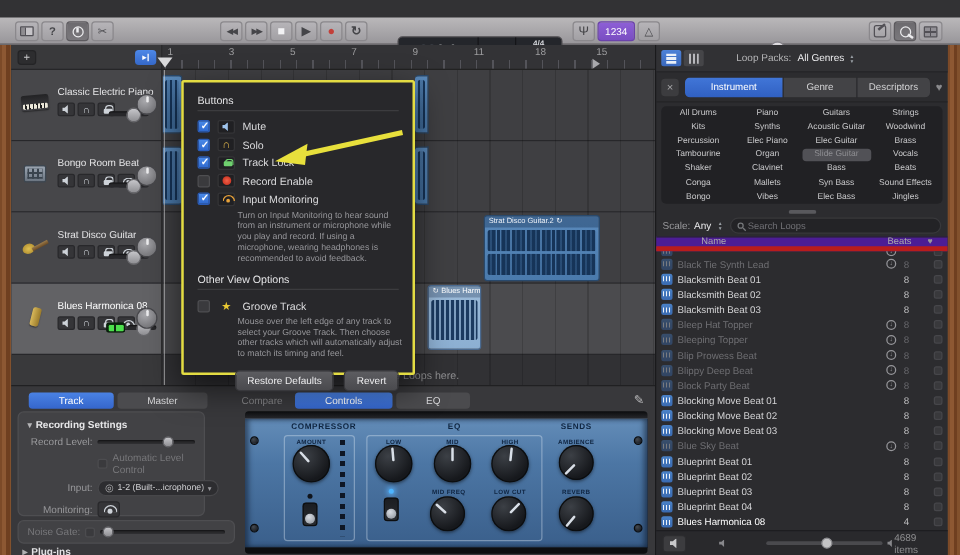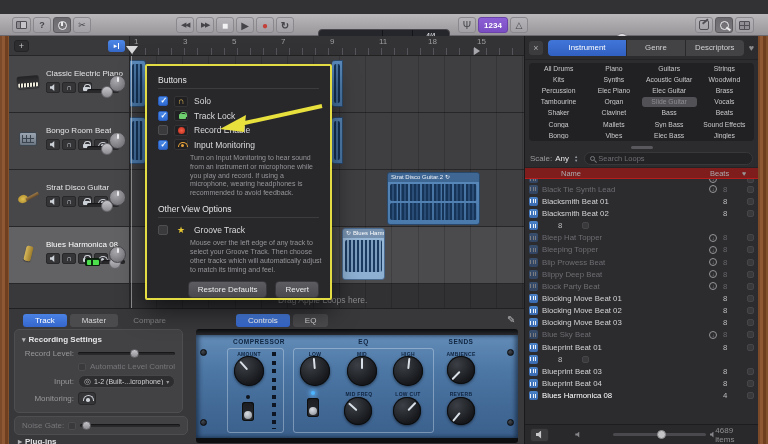--- a/index.html
+++ b/index.html
@@ -24,21 +24,21 @@
 .g-knob-ic::after{content:"";position:absolute;left:50%;top:0;width:1.5px;height:4px;margin-left:-.75px;background:currentColor}
 .g-scis::before{content:"\2702";font-size:9px}
 .g-rew::before{content:"\25C0\25C0";font-size:7px;letter-spacing:-1.5px}
 .g-fwd::before{content:"\25B6\25B6";font-size:7px;letter-spacing:-1.5px}
 .g-stop::before{content:"\25A0";font-size:10px;color:#f2f2f4}
 .g-play::before{content:"\25B6";font-size:10px}
 .g-rec::before{content:"\25CF";font-size:10px;color:#c3403a}
 .g-cycle::before{content:"\21BB";font-size:10px;font-weight:bold}
 .g-tuner::before{content:"\03A8";font-size:10px}
 .g-metr::before{content:"\25B3";font-size:9px}
-.count-btn{background:linear-gradient(#8d5fd6,#7a4ec2)!important;border-color:#6a42aa!important;color:#fff!important;font-size:8px;font-weight:bold;min-width:30px}
+.count-btn{background:linear-gradient(#8d5fd6,#7a4ec2)!important;border-color:#6a42aa!important;color:#fff!important;font-size:8px;font-weight:normal;min-width:30px}
 .g-note{width:10px;height:10px;border:1px solid #525056;border-radius:2px;position:relative}
 .g-note::after{content:"";position:absolute;left:2px;top:2px;width:7px;height:1.5px;background:#525056;transform:rotate(-40deg);transform-origin:0 0}
 .g-loopbr{width:9px;height:9px;border:1.5px solid currentColor;border-radius:50%;position:relative}
 .g-loopbr::after{content:"";position:absolute;right:-3px;bottom:-1px;width:5px;height:1.5px;background:currentColor;transform:rotate(35deg)}
 .g-media{width:11px;height:9px;border:1px solid #525056;border-radius:1px;background-color:#929096;background-image:linear-gradient(90deg,transparent 0 4px,#525056 4px 5px,transparent 5px),linear-gradient(0deg,transparent 0 3px,#525056 3px 4px,transparent 4px)}
 
 .lcd{position:absolute;left:318px;top:15px;width:132px;height:20px;background:#24262b;border-radius:4px;border:1px solid #4a484c;display:flex;color:#eceef0;cursor:default}
 .lcd-pos{flex:1.35;position:relative;text-align:center;padding-top:1px}
 .lcd-ghost{color:#484d55;font-size:12px;font-weight:bold}
 .lcd-val{color:#eceef0;font-size:12px;font-weight:bold}
@@ -139,26 +139,26 @@
 .pp-desc{color:#96969a;font-size:7px;line-height:1.25;margin:2px 0 6px 32px;width:132px}
 .pp-star{color:#e8c832;font-size:9px;width:14px;text-align:center;flex:none}
 .pp-btns{display:flex;justify-content:flex-end;gap:8px;margin-top:7px}
 .pp-btn{background:linear-gradient(#5d5d61,#4a4a4e);border:1px solid #38383c;border-radius:4px;color:#ececee;font-size:8px;padding:3px 9px}
 .anno-arrow{position:absolute;left:208px;top:98px;width:130px;height:44px;z-index:31;pointer-events:none}
 
 
 .bottom{position:absolute;left:9px;top:308px;width:515px;height:136px;background:#38383b;border-top:1px solid #202022}
 .bt-tabs{position:absolute;left:14px;top:5px;display:flex;gap:3px}
 .smart-tabs{position:absolute;left:227px;top:5px;display:flex;gap:3px}
-.bt-tab{padding:2px 12px;font-size:8px;color:#d8d8da;background:#4b4b4e;border-radius:3px}
+.bt-tab{padding:2px 24px;font-size:8px;color:#d8d8da;background:#4b4b4e;border-radius:3px}
 .bt-tab.active{background:linear-gradient(#4a82e4,#3566cc);color:#fff}
 .bt-tab.dim{background:transparent;color:#828285}
 .g-pencil{position:absolute;left:498px;top:5px;color:#b8b8ba;font-size:10px}
 .g-pencil::before{content:"\270E"}
-.rs-panel{position:absolute;left:5px;top:20px;width:169px;height:84px;background:#424245;border:1px solid #4e4e51;border-radius:5px;padding:5px 7px;font-size:8px}
+.rs-panel{position:absolute;left:5px;top:20px;width:150px;height:84px;background:#424245;border:1px solid #4e4e51;border-radius:5px;padding:5px 7px;font-size:8px}
 .rs-title{font-size:8px;font-weight:bold;color:#e6e6e8;margin-bottom:5px}
 .rs-title::before{content:"\25BE";color:#b4b4b6;margin-right:3px;font-size:7px}
 .rs-row{display:flex;align-items:center;margin-bottom:4px;gap:4px}
 .rs-lab{color:#98989b;width:52px;text-align:right;flex:none}
 .h-slider{position:relative;height:3px;background:#2a2a2d;border-radius:2px;box-shadow:inset 0 1px 1px rgba(0,0,0,.5)}
 .h-slider .th{position:absolute;top:-3.5px;width:9px;height:9px;border-radius:50%;background:linear-gradient(#c6c6ca,#8e8e92);border:1px solid #66666a}
 .rs-check{width:8px;height:8px;border-radius:2px;background:#3a3a3d;border:1px solid #4c4c4f;flex:none}
 .rs-dim{color:#77777a}
 .rs-pill{height:13px;background:#2d2d30;border:1px solid #47474a;border-radius:7px;display:flex;align-items:center;padding:0 5px;gap:3px;color:#d2d2d4;font-size:7px;flex:1}
 .g-stereo::before{content:"\25CE";font-size:8px;color:#b2b2b4}
@@ -214,21 +214,21 @@
 .grip-row{height:6px;display:flex;align-items:center;justify-content:center}
 .grip{width:22px;height:3px;border-radius:2px;background:#59595d}
 .scale-row{height:17px;display:flex;align-items:center;padding:0 5px;gap:3px}
 .scale-lab{font-size:8px;color:#9a9a9d}
 .scale-val{font-size:8px;color:#e8e8ea}
 .search{flex:1;height:13px;margin-left:4px;background:#232326;border:1px solid #38383b;border-radius:7px;display:flex;align-items:center;padding:0 5px;gap:3px}
 .g-mag{width:5px;height:5px;border:1px solid #77797c;border-radius:50%;position:relative;flex:none}
 .g-mag::after{content:"";position:absolute;right:-2.5px;bottom:-2px;width:3px;height:1px;background:#77797c;transform:rotate(45deg)}
 .search input{flex:1;background:transparent;border:none;outline:none;font-size:7.5px;color:#cccccf;font-family:inherit;min-width:0}
 .search input::placeholder{color:#707075}
-.list-head{height:12px;background:#7f1d1d;border-top:1px solid #232326;border-bottom:1px solid #b91c1c;display:flex;align-items:center;font-size:7.5px;color:#ababad}
+.list-head{height:12px;background:#4c1d95;border-top:1px solid #232326;border-bottom:4px solid #b91c1c;display:flex;align-items:flex-end;font-size:7.5px;color:#ababad}
 .lh-name{flex:1;padding-left:36px}
 .lh-beats{width:32px}
 .lh-heart{width:16px;color:#98989a;font-size:7px}
 .lh-heart::before{content:"\2665"}
 .loop-list{flex:1;overflow:hidden;display:flex;flex-direction:column}
 .loop-row{height:12.17px;display:flex;align-items:center;padding-left:4px;gap:4px;flex:none}
 .loop-row.partial{height:4px;overflow:hidden;align-items:flex-end}
 .loop-row.selected{background:#50505
 4}
 .wave-ic{width:9px;height:9px;border-radius:2px;background:linear-gradient(#4a82c8,#3a6ab0);position:relative;flex:none}
@@ -439,20 +439,25 @@
         </div>
       <div class="wf" style="height:32px;background:repeating-linear-gradient(90deg,#1b3a60 0 2px,rgba(27,58,96,.2) 2px 4px)"></div>
     </div>
   </div>
   <div class="ph-line"></div>
 
   <div class="popup">
     <div class="pp-h">Buttons</div>
     <div>
 
+        <div class="pp-item">
+          <span class="pp-check checked"></span>
+          <span class="pp-ic ic-mute"></span>
+          <span class="pp-lab">Mute</span>
+        </div>
 
         <div class="pp-item">
           <span class="pp-check checked"></span>
           <span class="pp-ic ic-solo"></span>
           <span class="pp-lab">Solo</span>
         </div>
 
         <div class="pp-item">
           <span class="pp-check checked"></span>
           <span class="pp-ic ic-lock"></span>
@@ -585,20 +590,31 @@
         <span class="k-label" style="left:250px;top:56px;width:30px">REVERB</span>
         <span class="knob" style="left:251px;top:62px;width:28px;height:28px">
             <span class="ptr" style="transform:rotate(-140deg)"></span>
           </span>
       </div>
       <div class="amp-bot"></div>
     </div>
   </div>
 
   <div class="lb">
+    <div class="lb-top">
+      <span class="vb sel">
+          <span class="vb-grid-ic"></span>
+        </span>
+      <span class="vb">
+          <span class="vb-col-ic"></span>
+        </span>
+      <span class="lb-packs-lab">Loop Packs:</span>
+      <span class="lb-packs-val">All Genres</span>
+      <span class="g-ud"></span>
+    </div>
     <div class="lb-tabs">
       <span class="x-btn"></span>
       <span class="tab-group">
 
       <span class="lb-tab active">Instrument</span>
           <span class="lb-tab">Genre</span>
           <span class="lb-tab">Descriptors</span>
         </span>
       <span class="g-heart"></span>
     </div>
@@ -683,20 +699,21 @@
         <div class="loop-row">
           <span class="wave-ic"></span>
           <span class="l-name">Blacksmith Beat 02</span>
           <span class="dl-slot"></span>
           <span class="l-beats">8</span>
           <span class="fav-box"></span>
         </div>
 
         <div class="loop-row">
           <span class="wave-ic"></span>
+          <span class="l-name">Blacksmith Beat 03</span>
           <span class="dl-slot"></span>
           <span class="l-beats">8</span>
           <span class="fav-box"></span>
         </div>
 
         <div class="loop-row dimmed download">
           <span class="wave-ic"></span>
           <span class="l-name">Bleep Hat Topper</span>
           <span class="dl-slot">
             <span class="dl"></span>
@@ -782,20 +799,21 @@
         <div class="loop-row">
           <span class="wave-ic"></span>
           <span class="l-name">Blueprint Beat 01</span>
           <span class="dl-slot"></span>
           <span class="l-beats">8</span>
           <span class="fav-box"></span>
         </div>
 
         <div class="loop-row">
           <span class="wave-ic"></span>
+          <span class="l-name">Blueprint Beat 02</span>
           <span class="dl-slot"></span>
           <span class="l-beats">8</span>
           <span class="fav-box"></span>
         </div>
 
         <div class="loop-row">
           <span class="wave-ic"></span>
           <span class="l-name">Blueprint Beat 03</span>
           <span class="dl-slot"></span>
           <span class="l-beats">8</span>

